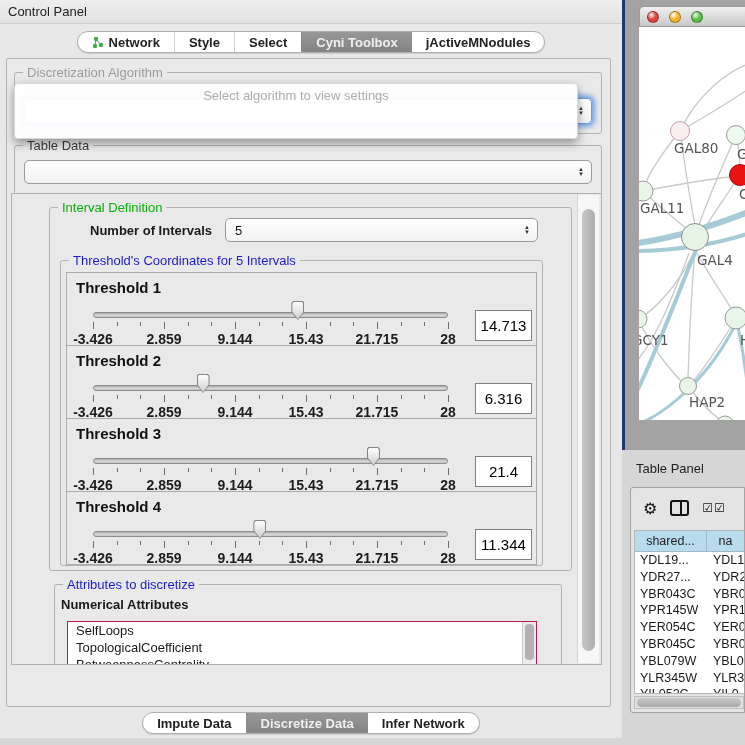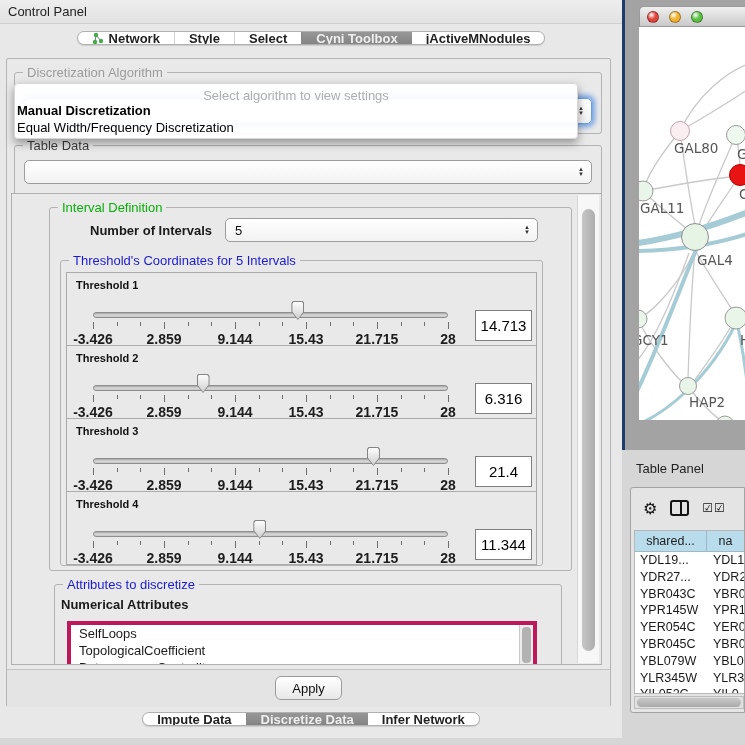--- a/index.html
+++ b/index.html
@@ -6,21 +6,21 @@
   html,body { width:745px; height:745px; overflow:hidden; }
   body { background:#d6d6d6; font-family:"Liberation Sans","DejaVu Sans",sans-serif; color:#1a1a1a; position:relative; }
   .abs { position:absolute; }
 
   
   .control-panel { left:0; top:0; width:622px; height:738px; background:#e8e8e8; }
   .titlebar { left:0; top:0; width:728px; height:24px; background:linear-gradient(#eeeeee,#e2e2e2); border-bottom:1px solid #cfcfcf; }
   .titlebar .t { position:absolute; left:8px; top:4px; font-size:13px; color:#222; }
   .win-ic { position:absolute; top:3px; font-size:13px; color:#222; cursor:default; }
 
-  .tabset { display:flex; background:#fff; border:1px solid #b0b0b0; border-radius:11px; overflow:hidden; height:14px; box-shadow:0 1px 1px rgba(0,0,0,.12); }
+  .tabset { display:flex; background:#fff; border:1px solid #b0b0b0; border-radius:11px; overflow:hidden; height:22px; box-shadow:0 1px 1px rgba(0,0,0,.12); }
   .tabbar { left:0; top:31px; width:622px; display:flex; justify-content:center; }
   .tab { display:flex; align-items:center; gap:5px; padding:0 14px; font-size:13px; font-weight:bold; color:#222; border-left:1px solid #d2d2d2; cursor:pointer; }
   .tab:first-child { border-left:none; }
   .tab.active { background:linear-gradient(#979797,#848484); color:#efefef; border-left-color:#8a8a8a; }
   .tab.active + .tab { border-left:none; }
 
   .outer { left:6px; top:58px; width:605px; height:649px; background:#e9e9e9; border:1px solid #b5b5b5; border-radius:2px; }
 
   .group { position:absolute; border:1px solid #b3b3b3; border-radius:3px; }
   .gtitle { position:absolute; top:-8px; left:8px; background:#e9e9e9; padding:0 4px; font-size:13px; line-height:15px; color:#3c3c3c; white-space:nowrap; }
@@ -38,30 +38,30 @@
   .popup .ph { text-align:center; color:#aeaeae; padding-top:4px; height:18px; }
   .popup .opt { padding:0 2px 0 2px; height:17px; line-height:17px; color:#000; cursor:pointer; }
   .popup .opt.sel { font-weight:bold; }
 
   
   .scrollarea { left:10px; top:192px; width:591px; height:472px; background:#e9e9e9; border:1px solid #b0b0b0; overflow:hidden; }
   .vsb-track { position:absolute; right:2px; top:1px; bottom:1px; width:22px; background:#f7f7f7; border-left:1px solid #d6d6d6; }
   .vsb-thumb { position:absolute; left:4px; top:14px; bottom:12px; width:13px; border-radius:7px; background:linear-gradient(90deg,#c6c6c6,#adadad); }
 
   .thr-panel { position:relative; width:471px; height:74px; background:#e9e9e9; border:1px solid #ababab; margin-top:-1px; }
-  .thr-label { position:absolute; left:9px; top:6px; font-size:11px; font-weight:bold; color:#111; }
+  .thr-label { position:absolute; left:9px; top:6px; font-size:15px; font-weight:bold; color:#111; }
   .track { position:absolute; left:26px; top:39px; width:355px; height:6px; border:1px solid #8d8d8d; border-radius:3px; background:linear-gradient(#a8a8a8,#dadada 55%,#c4c4c4); }
   .handle { position:absolute; top:28px; width:13px; height:19px; clip-path:polygon(12% 0,88% 0,100% 10%,100% 58%,50% 100%,0 58%,0 10%); background:#858585; cursor:pointer; }
   .handle i { position:absolute; inset:1px; clip-path:polygon(12% 0,88% 0,100% 10%,100% 58%,50% 100%,0 58%,0 10%); background:linear-gradient(#fdfdfd,#cfcfcf); display:block; }
   .tick { position:absolute; top:49px; width:1px; background:#6e6e6e; }
   .tick.major { height:7px; } .tick.minor { height:4px; }
   .tlabel { position:absolute; top:58px; transform:translateX(-50%); font-size:14px; font-weight:bold; color:#1d1d1d; white-space:nowrap; }
   .vbox { position:absolute; left:408px; top:37px; width:57px; height:31px; background:#fff; border:1px solid #7f7f7f; font-size:15px; display:flex; align-items:center; justify-content:center; color:#000; }
 
-  .attr-list { position:absolute; left:12px; top:36px; width:470px; height:72px; background:#fff; border:4px solid #be185d; font-size:13px; overflow:hidden; }
+  .attr-list { position:absolute; left:12px; top:36px; width:470px; height:72px; background:#fff; border:1px solid #be185d; font-size:13px; overflow:hidden; }
   .attr-list .item { padding:1px 0 1px 8px; height:17px; cursor:pointer; }
   .attr-vsb { position:absolute; right:0; top:0; bottom:0; width:14px; background:#ececec; border-left:1px solid #c9c9c9; }
   .attr-vsb i { position:absolute; left:2px; top:2px; width:9px; height:36px; background:#b2b2b2; border-radius:4px; display:block; }
 
   .applyrow { left:0px; top:610px; width:603px; height:38px; border-top:1px solid #c4c4c4; background:#e4e4e4; display:flex; justify-content:center; }
   .btn { margin-top:6px; height:24px; padding:0 16px; font-size:13px; background:linear-gradient(#ffffff,#e8e8e8); border:1px solid #9c9c9c; border-radius:6px; color:#111; cursor:pointer; }
 
   .bottom-tabbar { left:0; top:712px; width:622px; display:flex; justify-content:center; }
 
   
@@ -129,24 +129,20 @@
 
     <div class="group" style="left:7px; top:13px; width:588px; height:62px;">
       <span class="gtitle dim">Discretization Algorithm</span>
       <div class="combo focusring" style="left:9px; top:25px; width:568px; height:26px;">
         <span class="arrows">▲<br>▼</span>
       </div>
     </div>
 
     <div class="abs popup" style="left:7px; top:24px;">
       <div class="ph">Select algorithm to view settings</div>
-      <div id="popup-options">
-          <div class="opt sel">Manual Discretization</div>
-          <div class="opt">Equal Width/Frequency Discretization</div>
-        </div>
     </div>
 
     <div class="group" style="left:7px; top:86px; width:588px; height:56px;">
       <span class="gtitle">Table Data</span>
       <div class="combo" style="left:9px; top:14px; width:568px; height:24px;">
         <span class="arrows">▲<br>▼</span>
       </div>
     </div>
 
     <div class="abs scrollarea" style="left:4px; top:134px;">
@@ -300,23 +296,20 @@
               <i></i>
             </div>
         </div>
       </div>
 
       <div class="vsb-track">
           <div class="vsb-thumb"></div>
         </div>
     </div>
 
-    <div class="abs applyrow">
-      <button class="btn">Apply</button>
-    </div>
   </div>
 
   <div class="abs bottom-tabbar">
     <div class="tabset" id="bottom-tabs">
         <div class="tab">
           <span>Impute Data</span>
         </div>
         <div class="tab active">
           <span>Discretize Data</span>
         </div>

